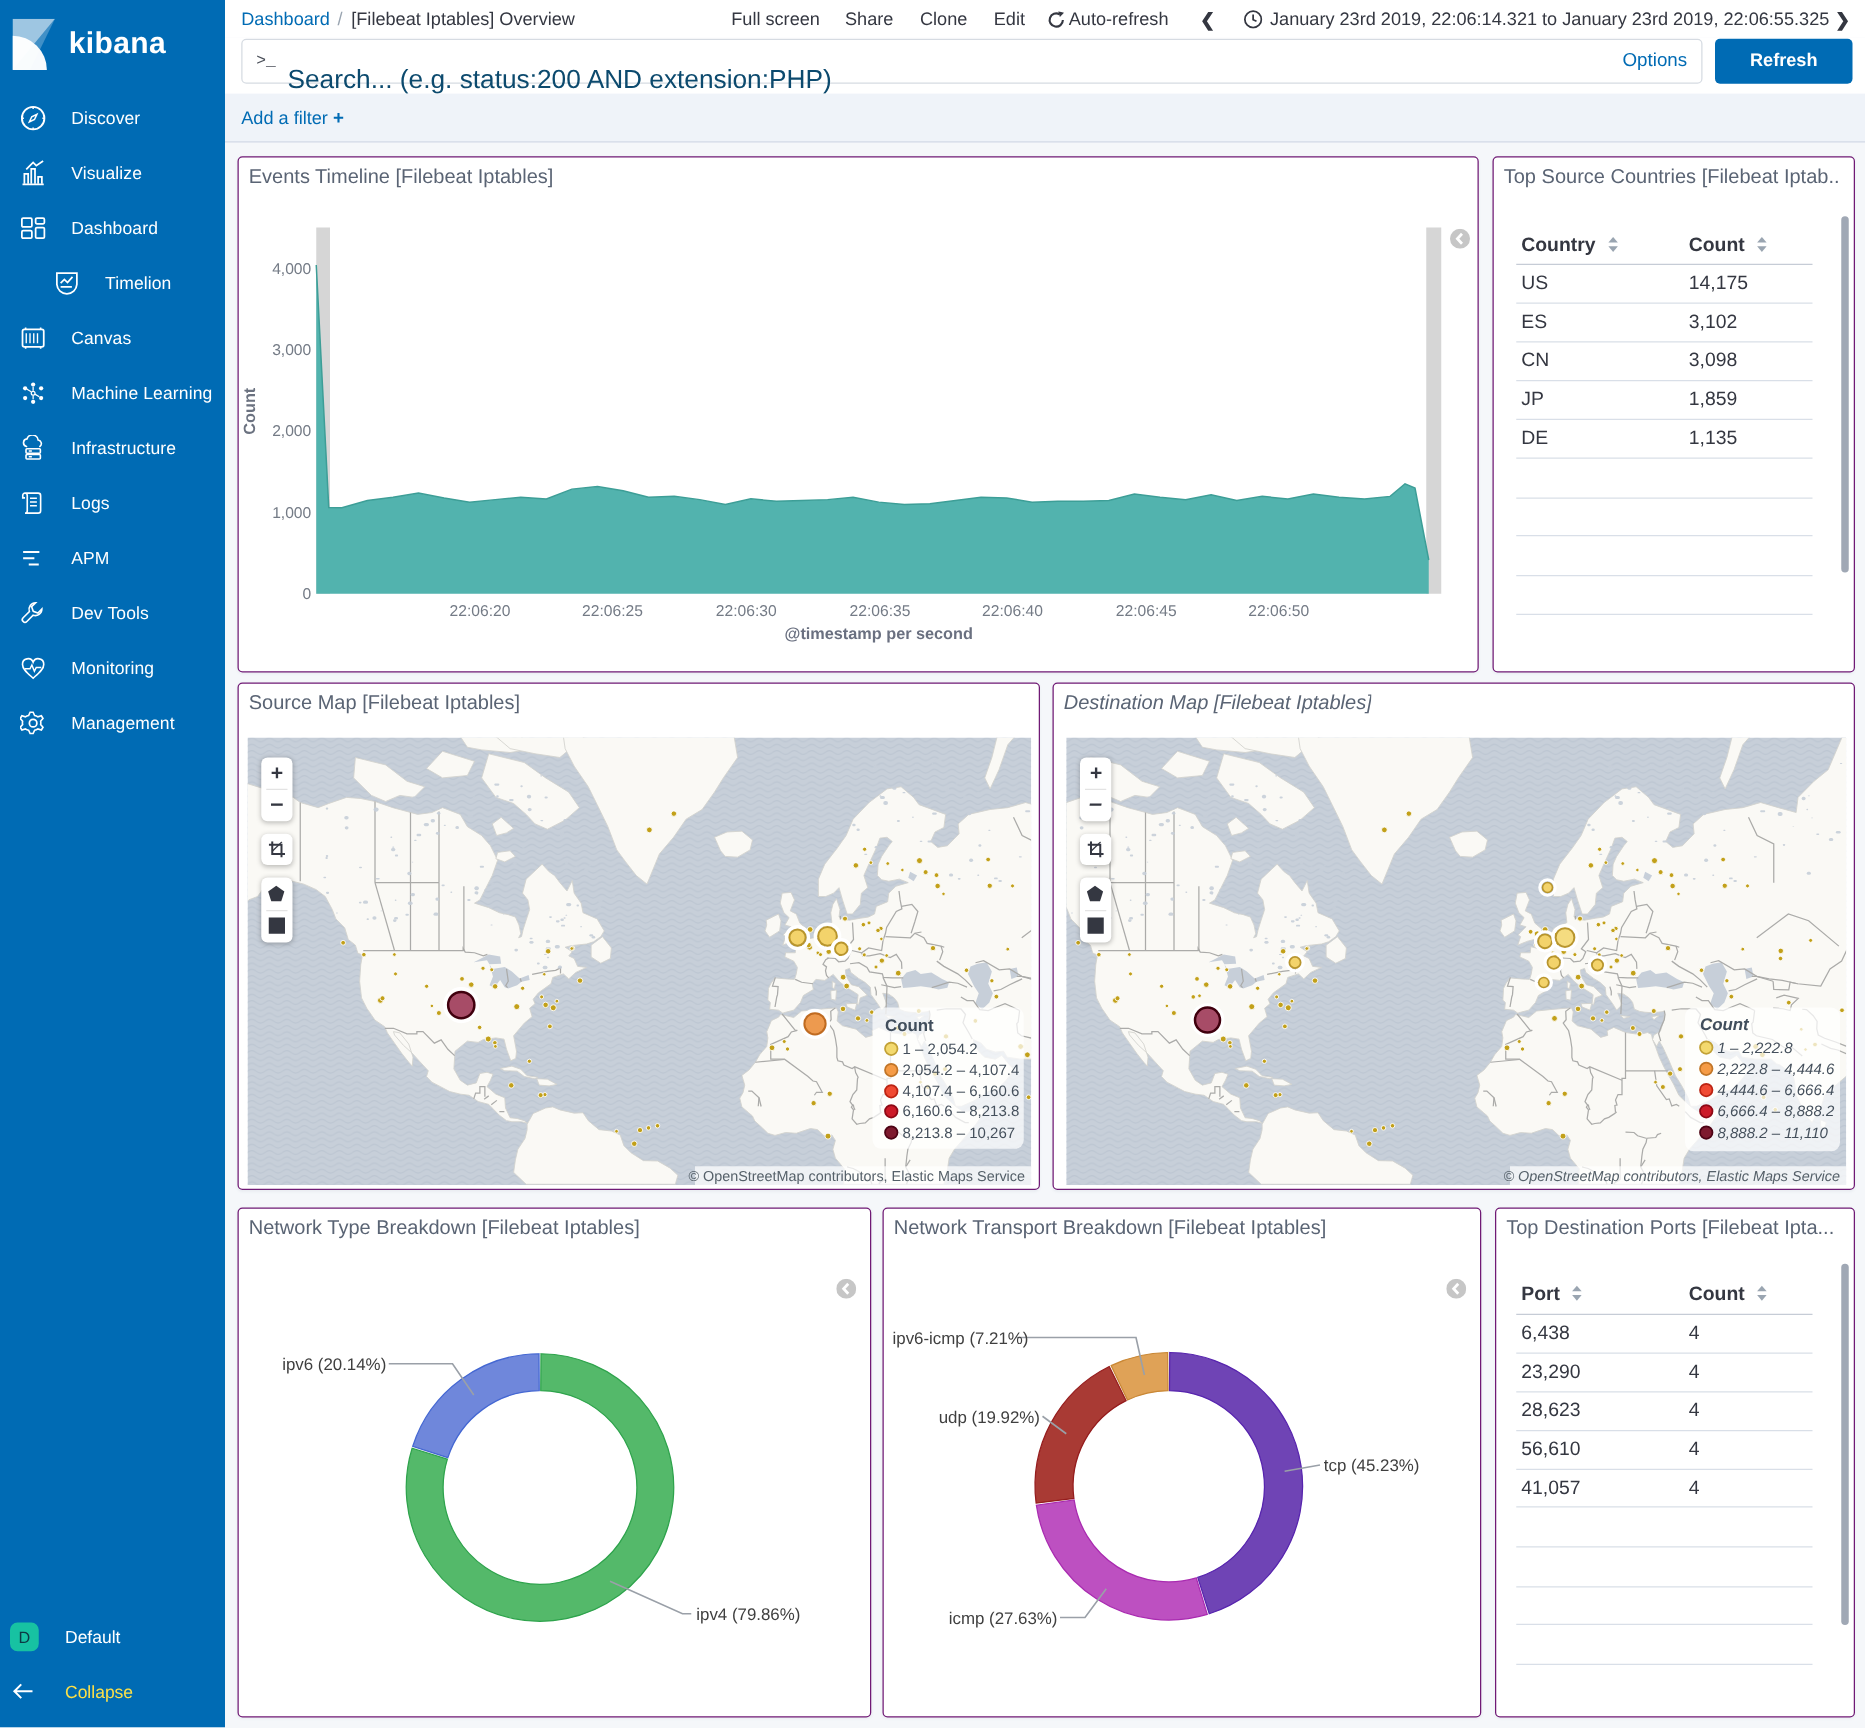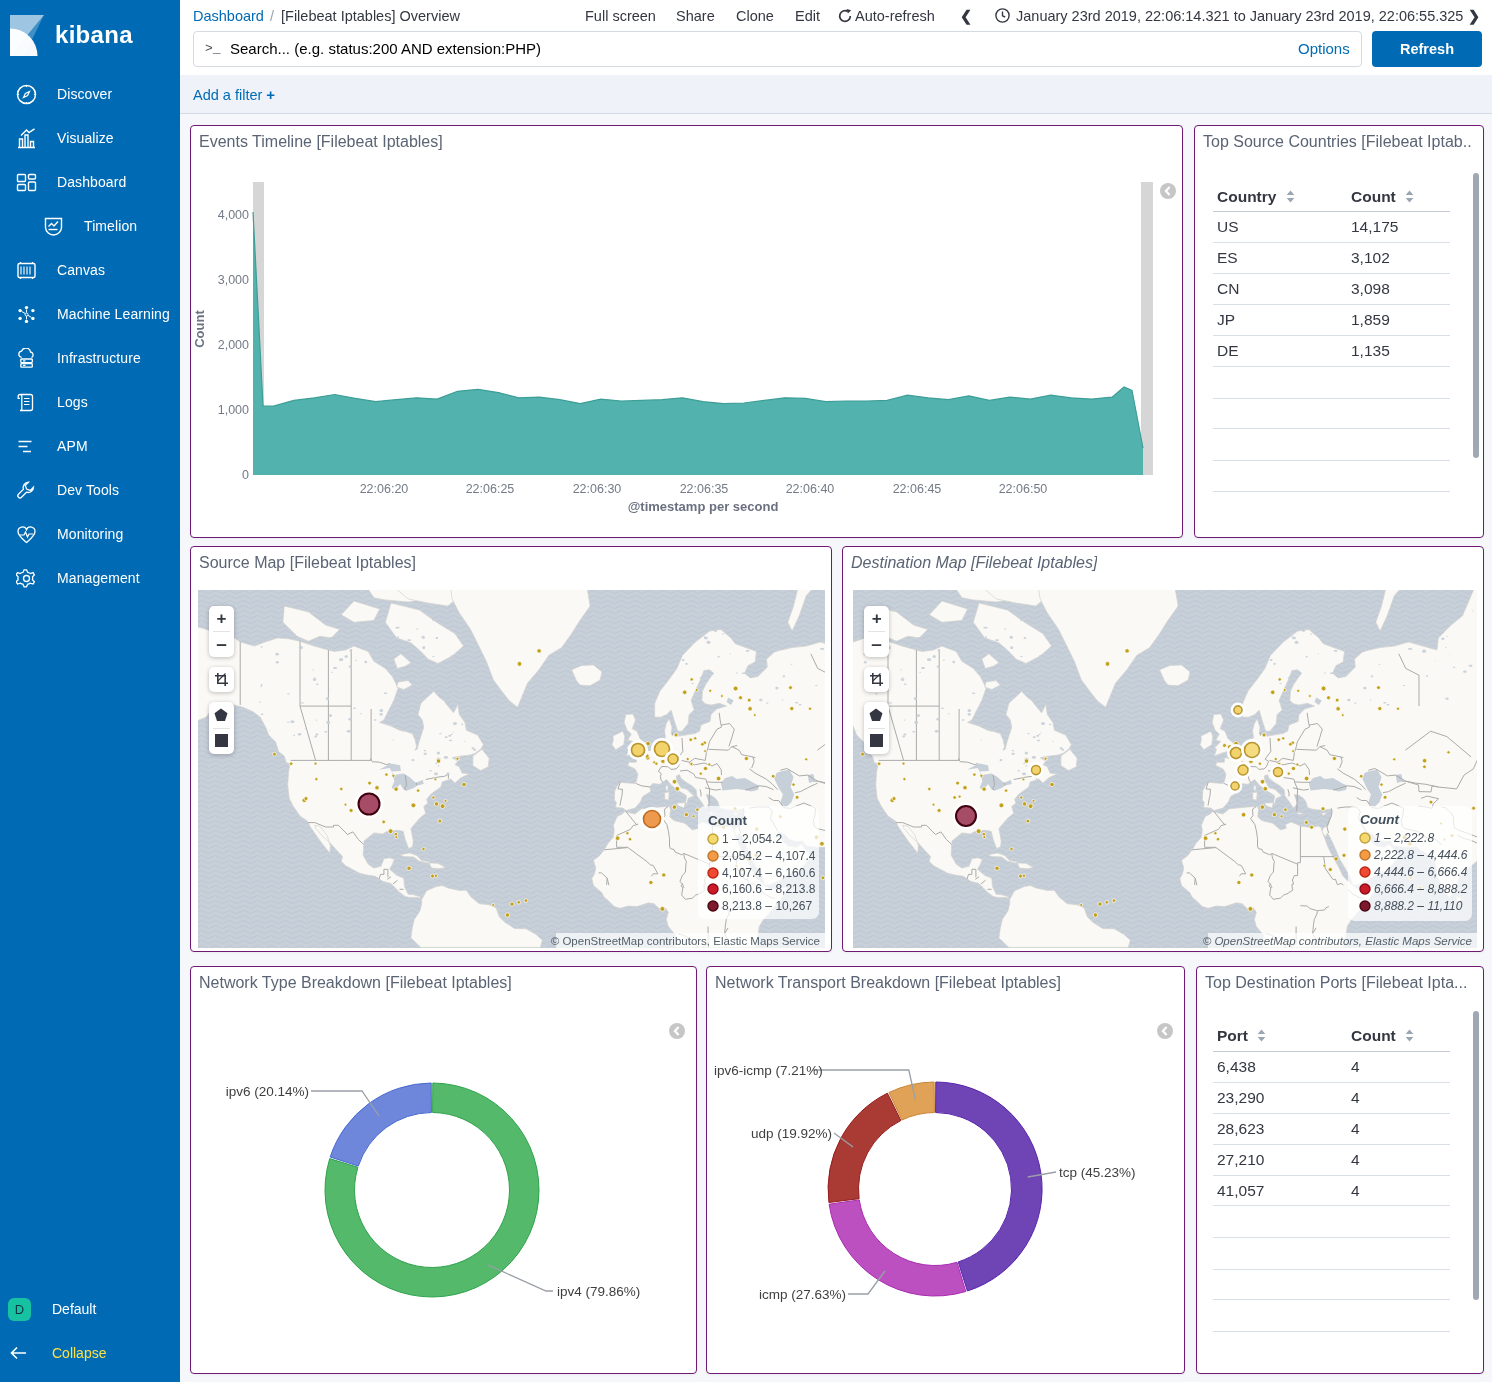--- a/index.html
+++ b/index.html
@@ -167,21 +167,21 @@
       <circle cx="7.5" cy="7.5" r="6.6" stroke="#343741" stroke-width="1.4" fill="none"></circle>
       <path d="M7.5,3.5 L7.5,7.8 L10.2,9" stroke="#343741" stroke-width="1.4" fill="none"></path>
     </svg>
   <span class="menuitem" style="left:836px;">January 23rd 2019, 22:06:14.321 to January 23rd 2019, 22:06:55.325</span>
   <span class="menuitem" style="left:1288px;font-weight:bold;">❯</span>
 </div>
 
 <div id="searchrow">
   <div id="searchbox">
     <span style="position:absolute;left:11px;top:9px;font-size:13px;color:#4a4f59;font-family:'Liberation Mono',monospace;">&gt;_</span>
-    <span style="position:absolute;left:36px;top:8px;font-size:15px;color:#000000;">Search... (e.g. status:200 AND extension:PHP)</span>
+    <span style="position:absolute;left:36px;top:20px;font-size:21px;color:#0c4a6e;">Search... (e.g. status:200 AND extension:PHP)</span>
     <span style="position:absolute;left:1104px;top:8px;font-size:15px;color:#006bb4;">Options</span>
   </div>
   <div id="refreshbtn">Refresh</div>
 </div>
 
 <div id="filterrow">
   <span style="position:absolute;left:13px;top:11px;font-size:14.5px;color:#006bb4;">Add a filter <b style="font-size:15px;">+</b></span>
 </div>
 
 <div class="panel" style="left:190px;top:125px;width:993px;height:413px;">
@@ -435,21 +435,21 @@
     <div class="rowline" style="top:186px;"></div>
     <div class="rowline" style="top:218px;"></div>
     <div class="rowline" style="top:248px;"></div>
     <div class="rowline" style="top:280px;"></div>
     <div style="position:absolute;left:4px;top:7px;font-size:15.5px;color:#343741;">6,438</div>
     <div style="position:absolute;left:138px;top:7px;font-size:15.5px;color:#343741;">4</div>
     <div style="position:absolute;left:4px;top:38px;font-size:15.5px;color:#343741;">23,290</div>
     <div style="position:absolute;left:138px;top:38px;font-size:15.5px;color:#343741;">4</div>
     <div style="position:absolute;left:4px;top:69px;font-size:15.5px;color:#343741;">28,623</div>
     <div style="position:absolute;left:138px;top:69px;font-size:15.5px;color:#343741;">4</div>
-    <div style="position:absolute;left:4px;top:100px;font-size:15.5px;color:#343741;">27,210</div>
+    <div style="position:absolute;left:4px;top:100px;font-size:15.5px;color:#343741;">56,610</div>
     <div style="position:absolute;left:138px;top:100px;font-size:15.5px;color:#343741;">4</div>
     <div style="position:absolute;left:4px;top:131px;font-size:15.5px;color:#343741;">41,057</div>
     <div style="position:absolute;left:138px;top:131px;font-size:15.5px;color:#343741;">4</div>
   </div>
   <div class="scrollbar" style="left:276px;top:44px;height:289px;"></div>
 </div>
 
 <svg width="0" height="0" style="position:absolute;">
   <defs>
     <pattern id="waves" width="28" height="10" patternUnits="userSpaceOnUse">

